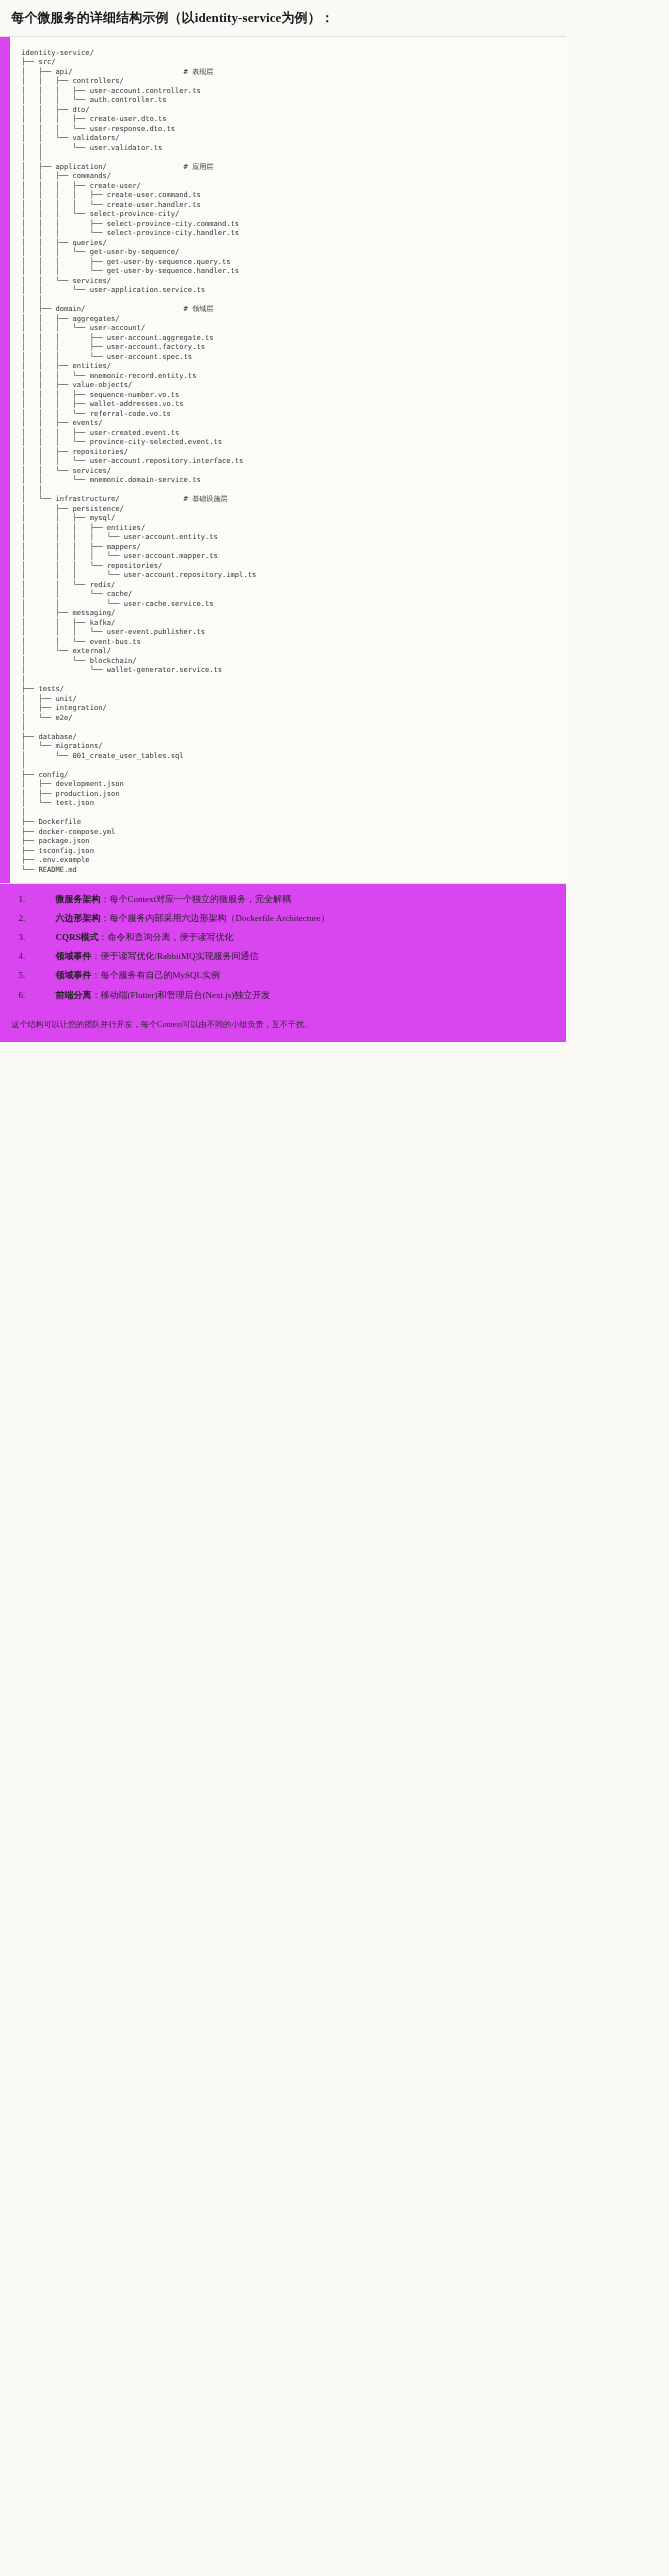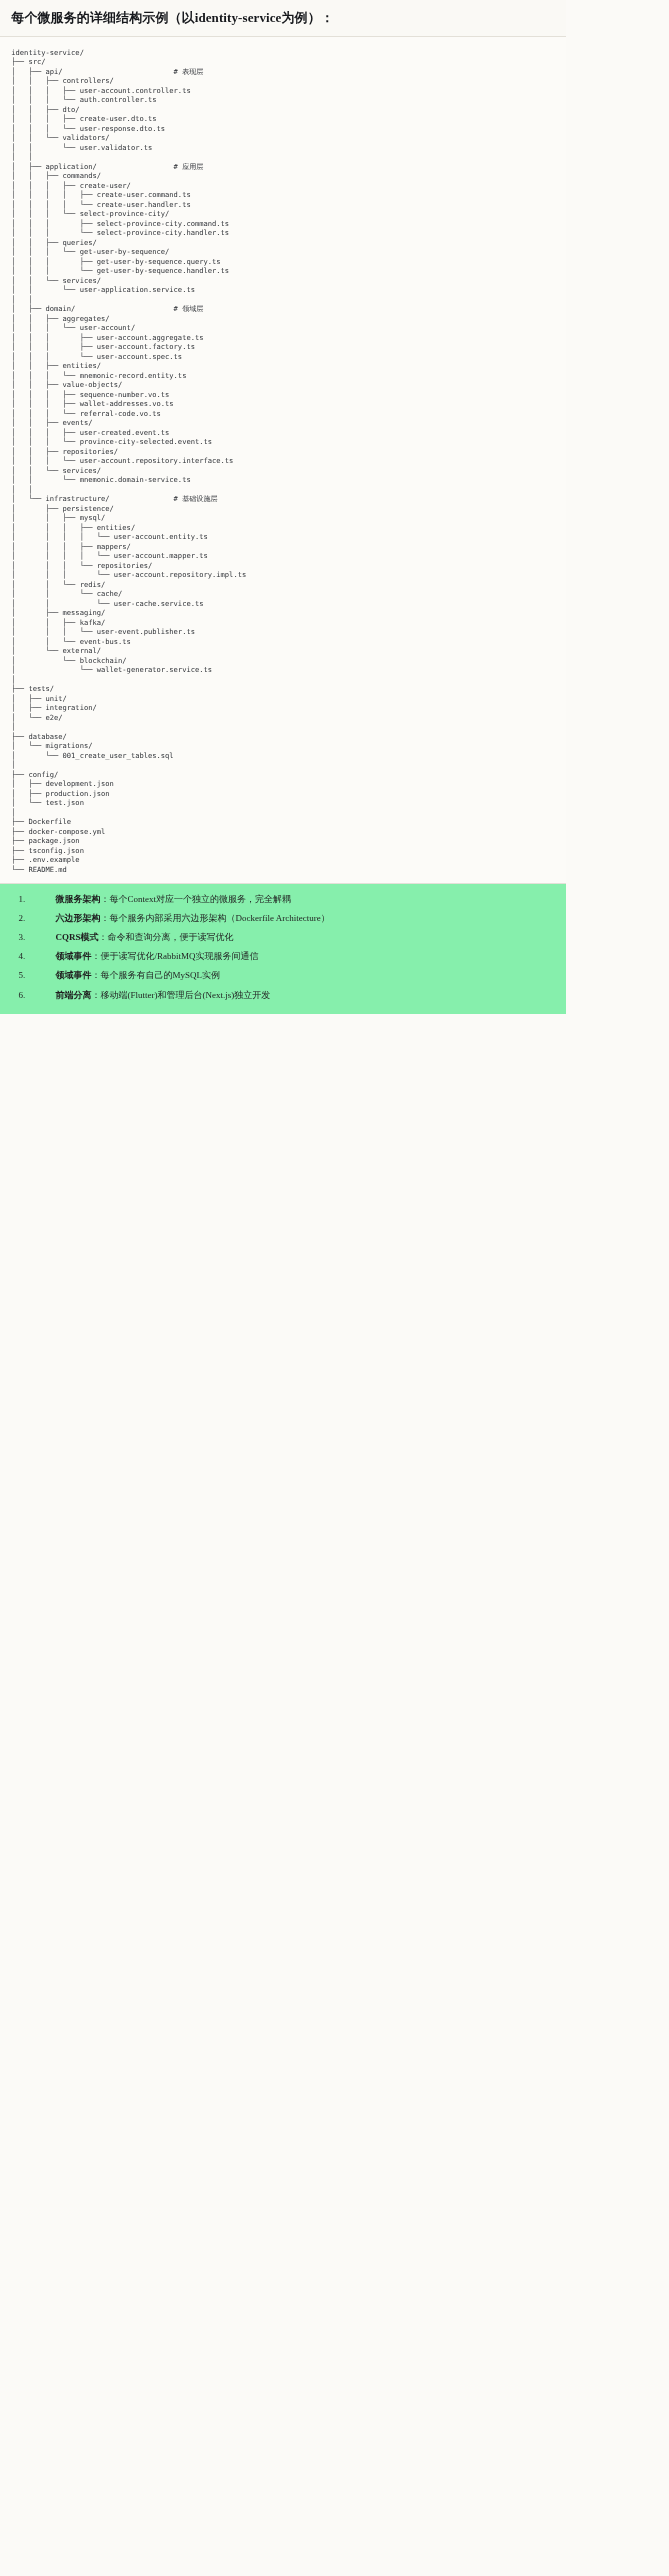--- a/index.html
+++ b/index.html
@@ -9,21 +9,21 @@
   }
   body {
     width: 669px;
     font-family: "Liberation Serif", "DejaVu Serif", serif;
     color: #1f1f1f;
     -webkit-font-smoothing: antialiased;
   }
   .page {
     width: 566px;
     box-sizing: border-box;
-    background: #86efac;
+    background: #d946ef;
   }
 
   
   .doc-header {
     padding: 10px 11.3px 8.8px 11.3px;
     border-bottom: 0.6px solid #e3e0d8;
     background: #faf9f5;
   }
   .doc-title {
     font-family: "Liberation Serif", "DejaVu Serif", serif;
@@ -32,20 +32,21 @@
     line-height: 1.3;
     letter-spacing: 0.1px;
     margin: 0;
     color: #16181c;
   }
 
   
   .tree-block {
     padding: 11.3px 11.3px 8.8px 11.3px;
     background: #fcfbf8;
+    margin-left: 10px;
   }
   pre.tree {
     margin: 0;
     font-family: "DejaVu Sans Mono", "Liberation Mono", monospace;
     font-size: 7.1px;
     line-height: 9.5px;
     color: #2f3237;
     white-space: pre;
     letter-spacing: 0px;
     tab-size: 4;
@@ -190,15 +191,16 @@
     <ol class="kp-list" id="kp-list">
         <li><span class="kp-term">微服务架构</span><span class="kp-sep">：</span><span class="kp-desc">每个Context对应一个独立的微服务，完全解耦</span></li>
         <li><span class="kp-term">六边形架构</span><span class="kp-sep">：</span><span class="kp-desc">每个服务内部采用六边形架构（Dockerfile Architecture）</span></li>
         <li><span class="kp-term">CQRS模式</span><span class="kp-sep">：</span><span class="kp-desc">命令和查询分离，便于读写优化</span></li>
         <li><span class="kp-term">领域事件</span><span class="kp-sep">：</span><span class="kp-desc">便于读写优化/RabbitMQ实现服务间通信</span></li>
         <li><span class="kp-term">领域事件</span><span class="kp-sep">：</span><span class="kp-desc">每个服务有自己的MySQL实例</span></li>
         <li><span class="kp-term">前端分离</span><span class="kp-sep">：</span><span class="kp-desc">移动端(Flutter)和管理后台(Next.js)独立开发</span></li>
       </ol>
   </div>
 
+  <div class="closing">这个结构可以让您的团队并行开发，每个Context可以由不同的小组负责，互不干扰。</div>
 
 </div>
 
 
 </body></html>

